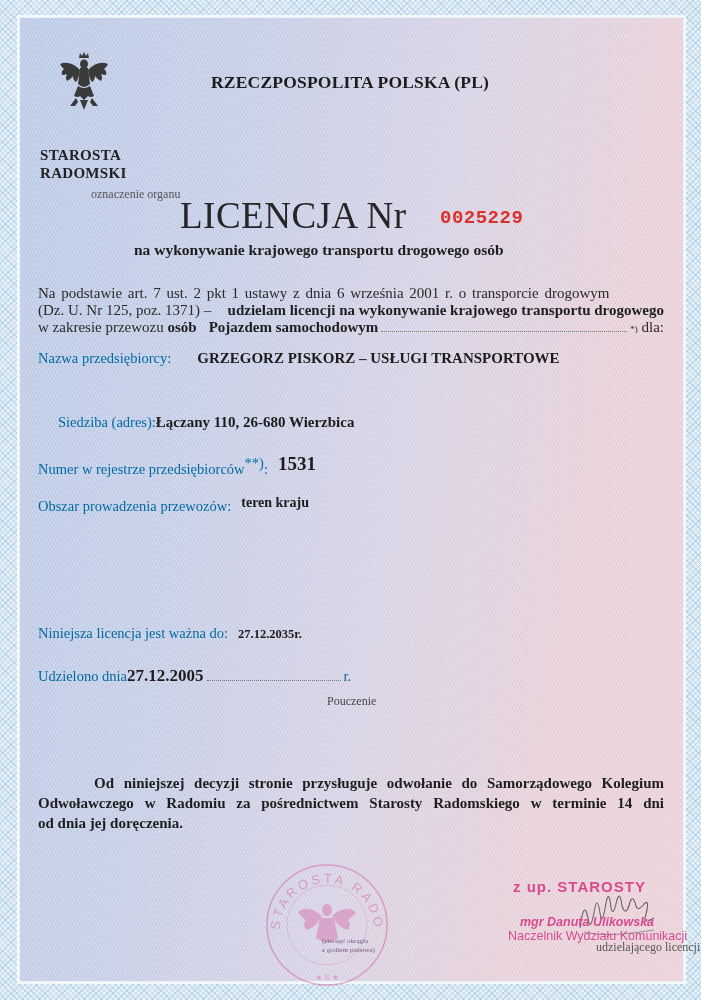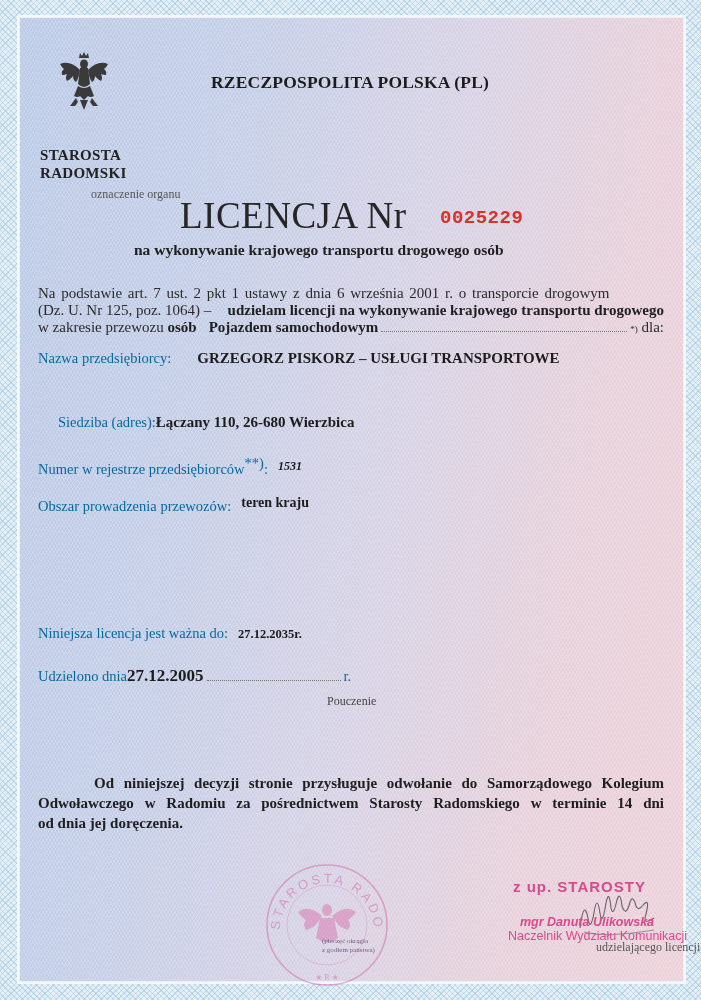--- a/index.html
+++ b/index.html
@@ -102,21 +102,21 @@
 
 <div class="abs republic">RZECZPOSPOLITA POLSKA (PL)</div>
 
 <div class="abs licencja">LICENCJA Nr</div>
 <div class="abs licnum">0025229</div>
 <div class="abs subtitle">na wykonywanie krajowego transportu drogowego osób</div>
 
 <div class="abs para">
   <div class="line" style="word-spacing:2px;">Na podstawie art. 7 ust. 2 pkt 1 ustawy z dnia 6 września 2001 r. o transporcie drogowym</div>
   <div class="line3" style="justify-content:space-between;">
-    <span>(Dz. U. Nr 125, poz. 1064) –</span>
+    <span>(Dz. U. Nr 125, poz. 1371) –</span>
     <b>udzielam licencji na wykonywanie krajowego transportu drogowego</b>
   </div>
   <div class="line3">
     <span>w zakresie przewozu</span>&nbsp;<b>osób</b>
     <b style="margin-left:12px;">Pojazdem samochodowym</b>
     <span class="dots"></span>
     <span class="sup">*)</span>&nbsp;<span>dla:</span>
   </div>
 </div>
 
@@ -124,21 +124,21 @@
   <span class="field-label">Nazwa przedsiębiorcy:</span>
   <span class="field-value">GRZEGORZ PISKORZ – USŁUGI TRANSPORTOWE</span>
 </div>
 
 <div class="abs row-seat">
   <span class="field-label">Siedziba (adres):</span><span class="field-value">Łączany 110, 26-680 Wierzbica</span>
 </div>
 
 <div class="abs row-reg">
   <span class="field-label">Numer w rejestrze przedsiębiorców</span><span class="sup field-label">**)</span><span class="field-label">:</span>
-  <span class="field-value" style="margin-left:6px;position:relative;top:-4px;font-size:12px;font-style:italic;">1531</span>
+  <span class="field-value" style="margin-left:6px;position:relative;top:-4px;font-size:19px;">1531</span>
 </div>
 
 <div class="abs row-area">
   <span class="field-label">Obszar prowadzenia przewozów:</span>
   <span class="field-value" style="margin-left:6px;position:relative;top:-4px;font-size:14px;">teren kraju</span>
 </div>
 
 <div class="abs row-valid">
   <span class="field-label">Niniejsza licencja jest ważna do:</span>
   <span class="field-value">27.12.2035r.</span>

